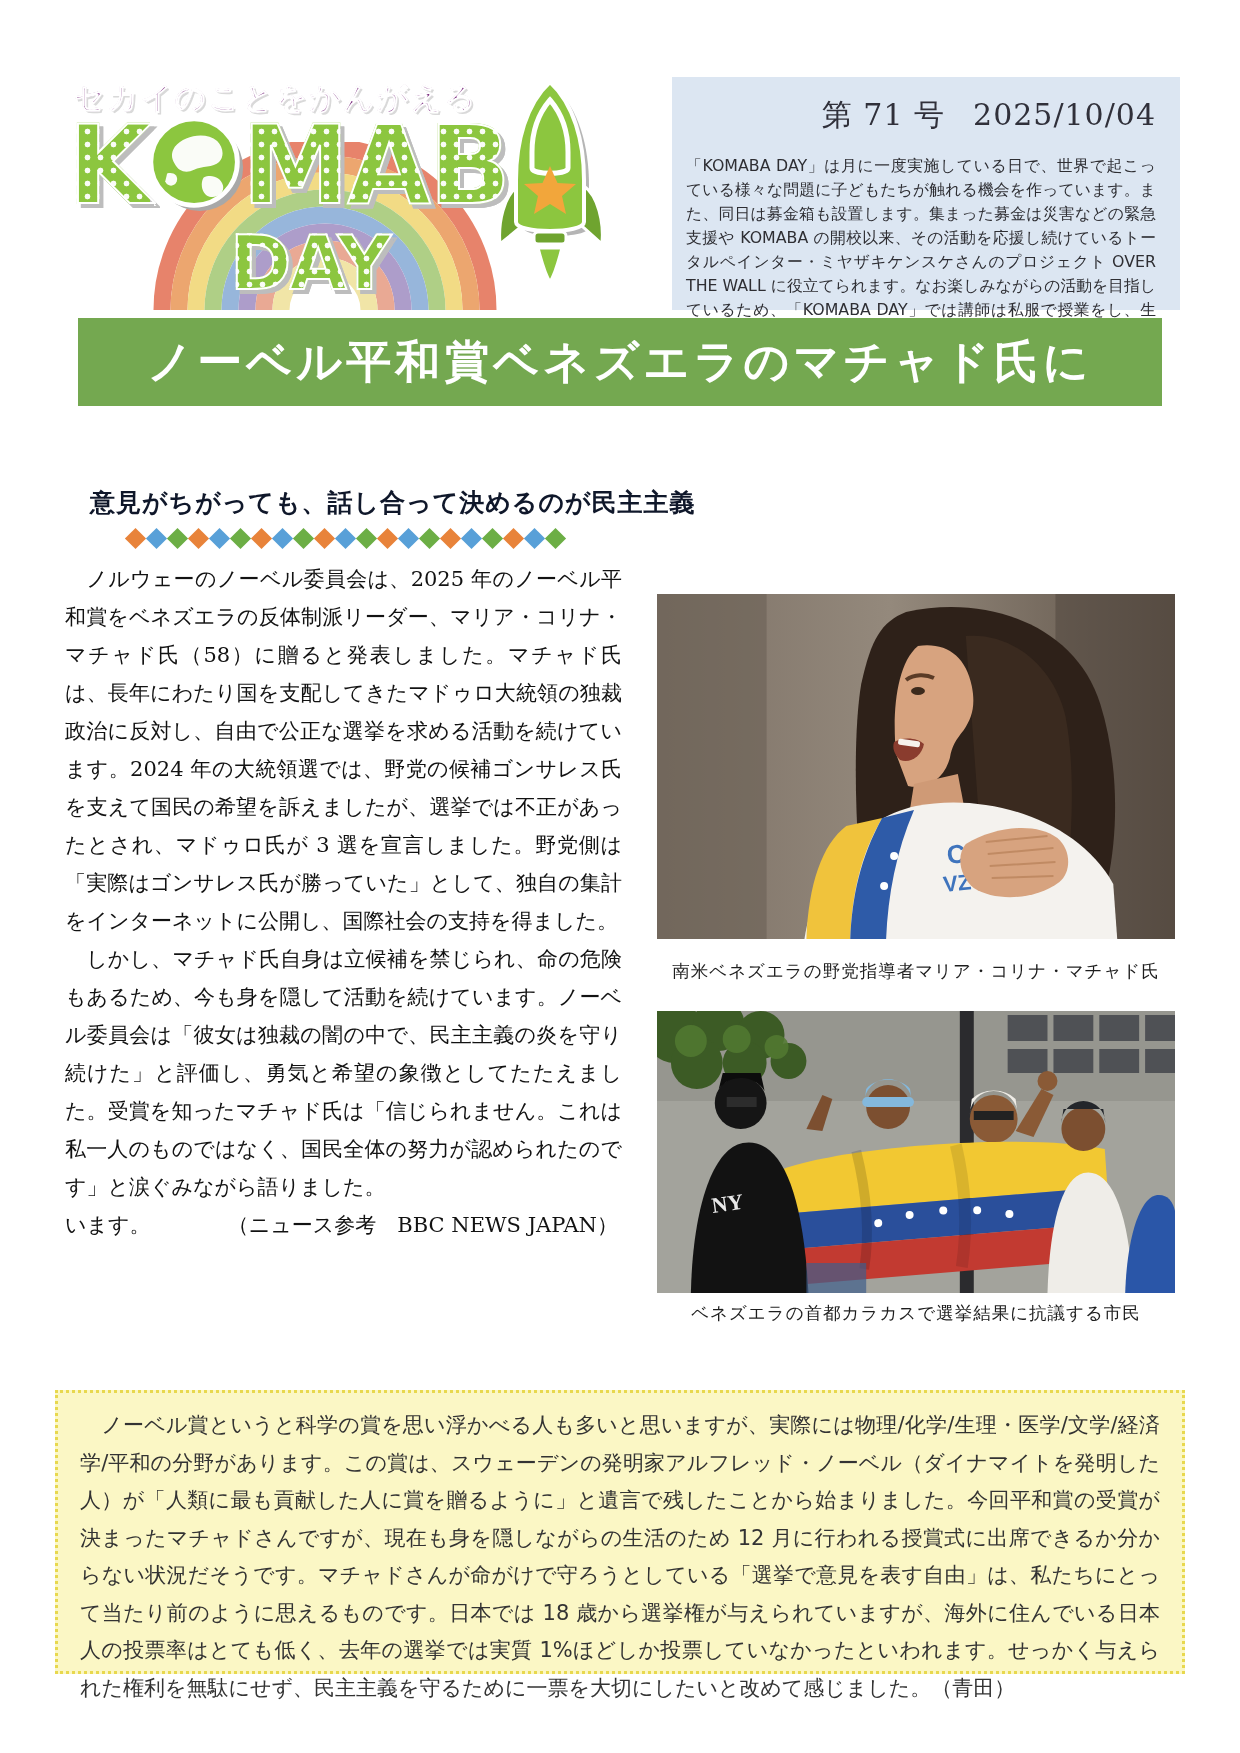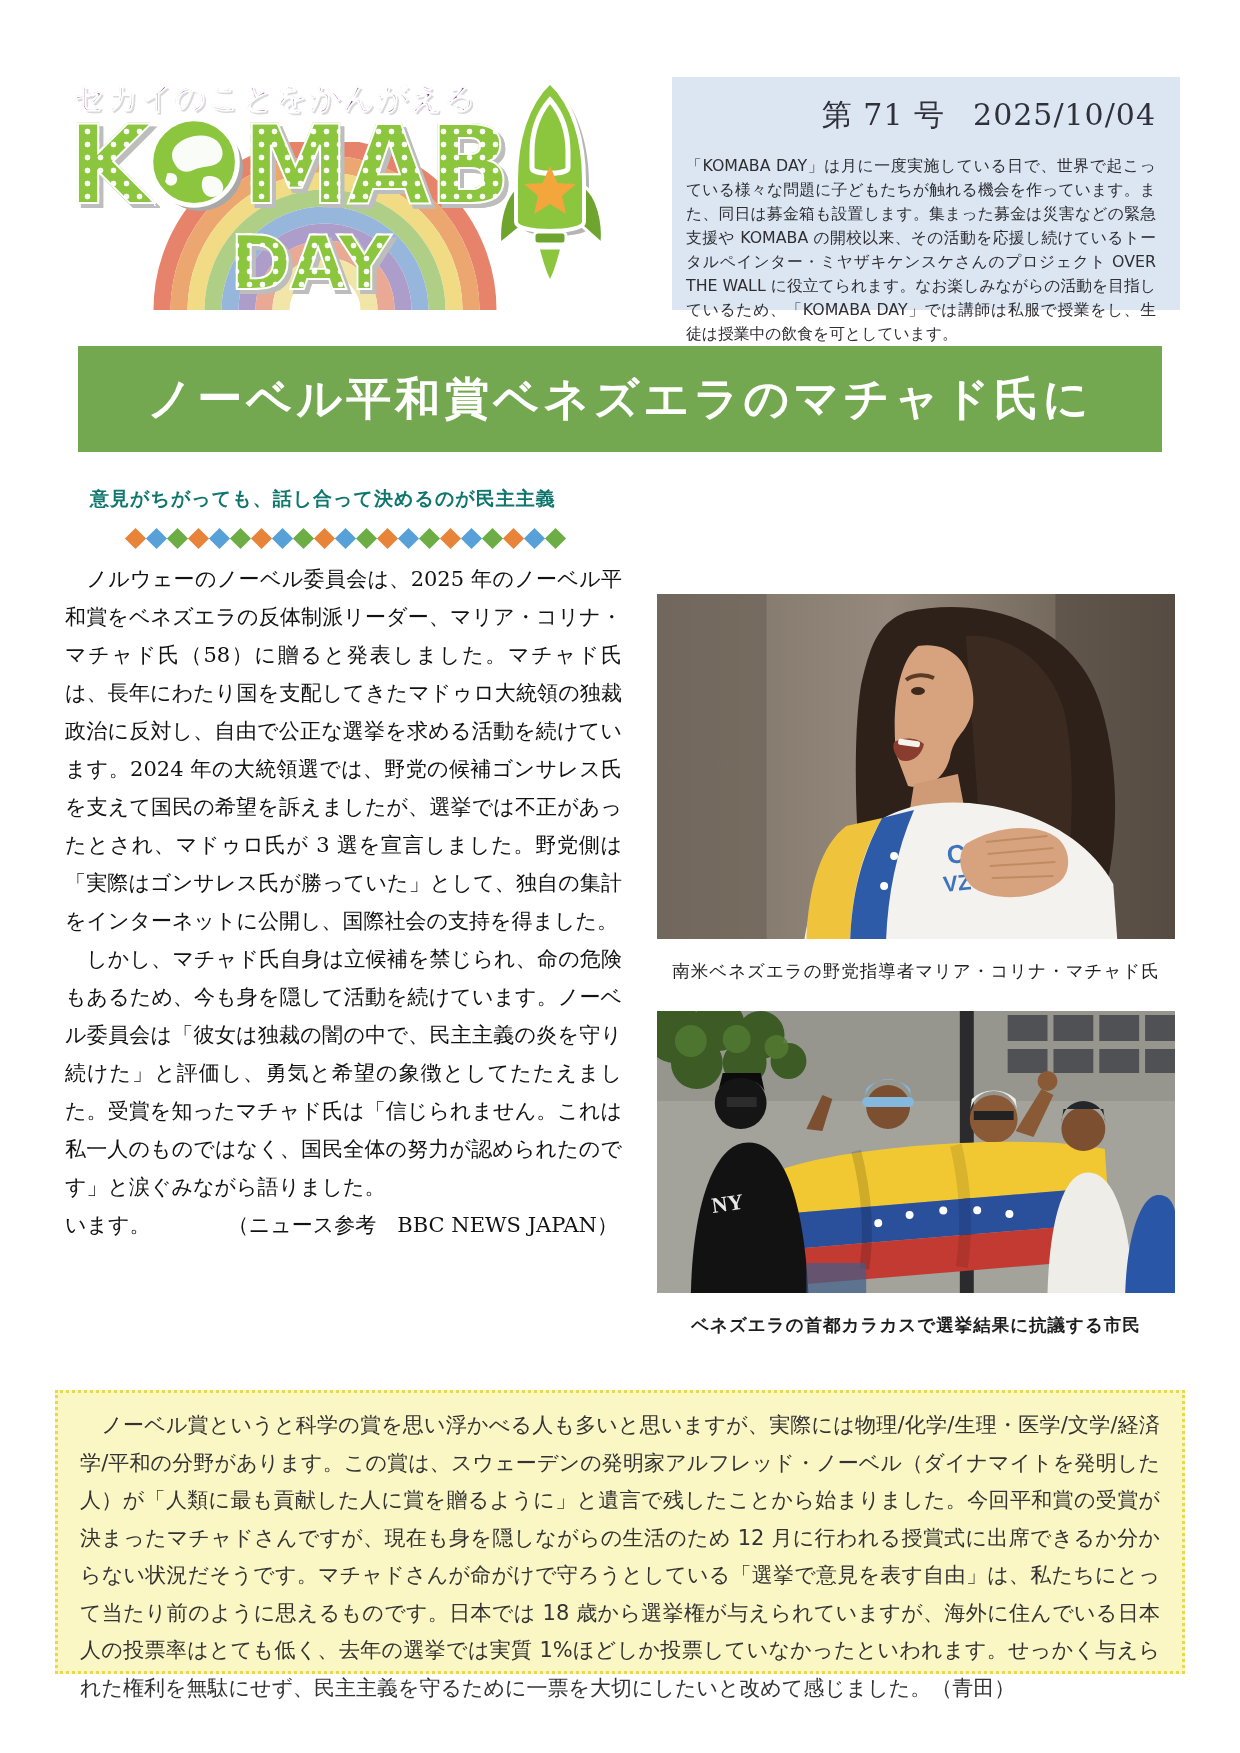--- a/index.html
+++ b/index.html
@@ -47,44 +47,44 @@
   .issue-line { text-align:right; margin-top:6px; font-size:30px; color:#30303a; letter-spacing:1px; }
   .issue-line .issue-no { margin-right:28px; }
   .issue-desc {
     margin-top:18px; margin-left:2px;
     font-family:"DejaVu Sans","Liberation Sans",sans-serif;
     font-size:15.8px; line-height:24px; color:#2e2e33; text-align:justify;
   }
 
   
   .banner {
-    position:absolute; left:78px; top:318px; width:1084px; height:106px;
-    background:#74a850; display:flex; align-items:center; justify-content:center;margin-top:28px;
+    position:absolute; left:78px; top:318px; width:1084px; height:88px;
+    background:#74a850; display:flex; align-items:center; justify-content:center;
   }
   .banner-text {
     font-family:"DejaVu Sans","Liberation Sans",sans-serif;
     color:#ffffff; font-size:45px; font-weight:700; letter-spacing:4px;
   }
 
   
-  .subhead { position:absolute; left:90px; top:486px; font-size:19px; font-weight:bold; color:#0f766e; letter-spacing:1px; }
+  .subhead { position:absolute; left:90px; top:486px; font-size:25px; font-weight:bold; color:#0f172a; letter-spacing:1px; }
   .diamond-divider { position:absolute; left:128px; top:531px; height:22px; display:flex; }
   .diamond { width:15px; height:15px; margin-right:6px; transform:rotate(45deg); }
 
   
   .content { position:absolute; left:65px; top:560px; width:1110px; display:flex; }
   .article-col { width:557px; font-size:21px; line-height:38px; text-align:justify; color:#121212; }
   .article-col p { margin:0; }
   .credit-row { display:flex; justify-content:space-between; padding-right:4px; }
   .media-col { width:518px; margin-left:35px; padding-top:34px; }
   .photo { width:518px; display:block; background:#777; }
   .photo-1 { height:345px; }
   .photo-2 { height:282px; margin-top:28px; }
   .caption { text-align:center; font-size:17.5px; color:#1d1d1d; margin-top:20px; letter-spacing:1px; }
-  .caption-2 { margin-top:20px;font-weight:bold; }
+  .caption-2 { margin-top:8px; }
 
   
   .note-box {
     position:absolute; left:55px; top:1390px; width:1130px; height:284px;
     background:#fbf7c5; border:3px dotted #e8d84e;
     padding:14px 22px 0 22px;
   }
   .note-text {
     font-family:"DejaVu Sans","Liberation Sans",sans-serif;
     font-size:21px; line-height:37.5px; color:#333333; text-align:justify;

